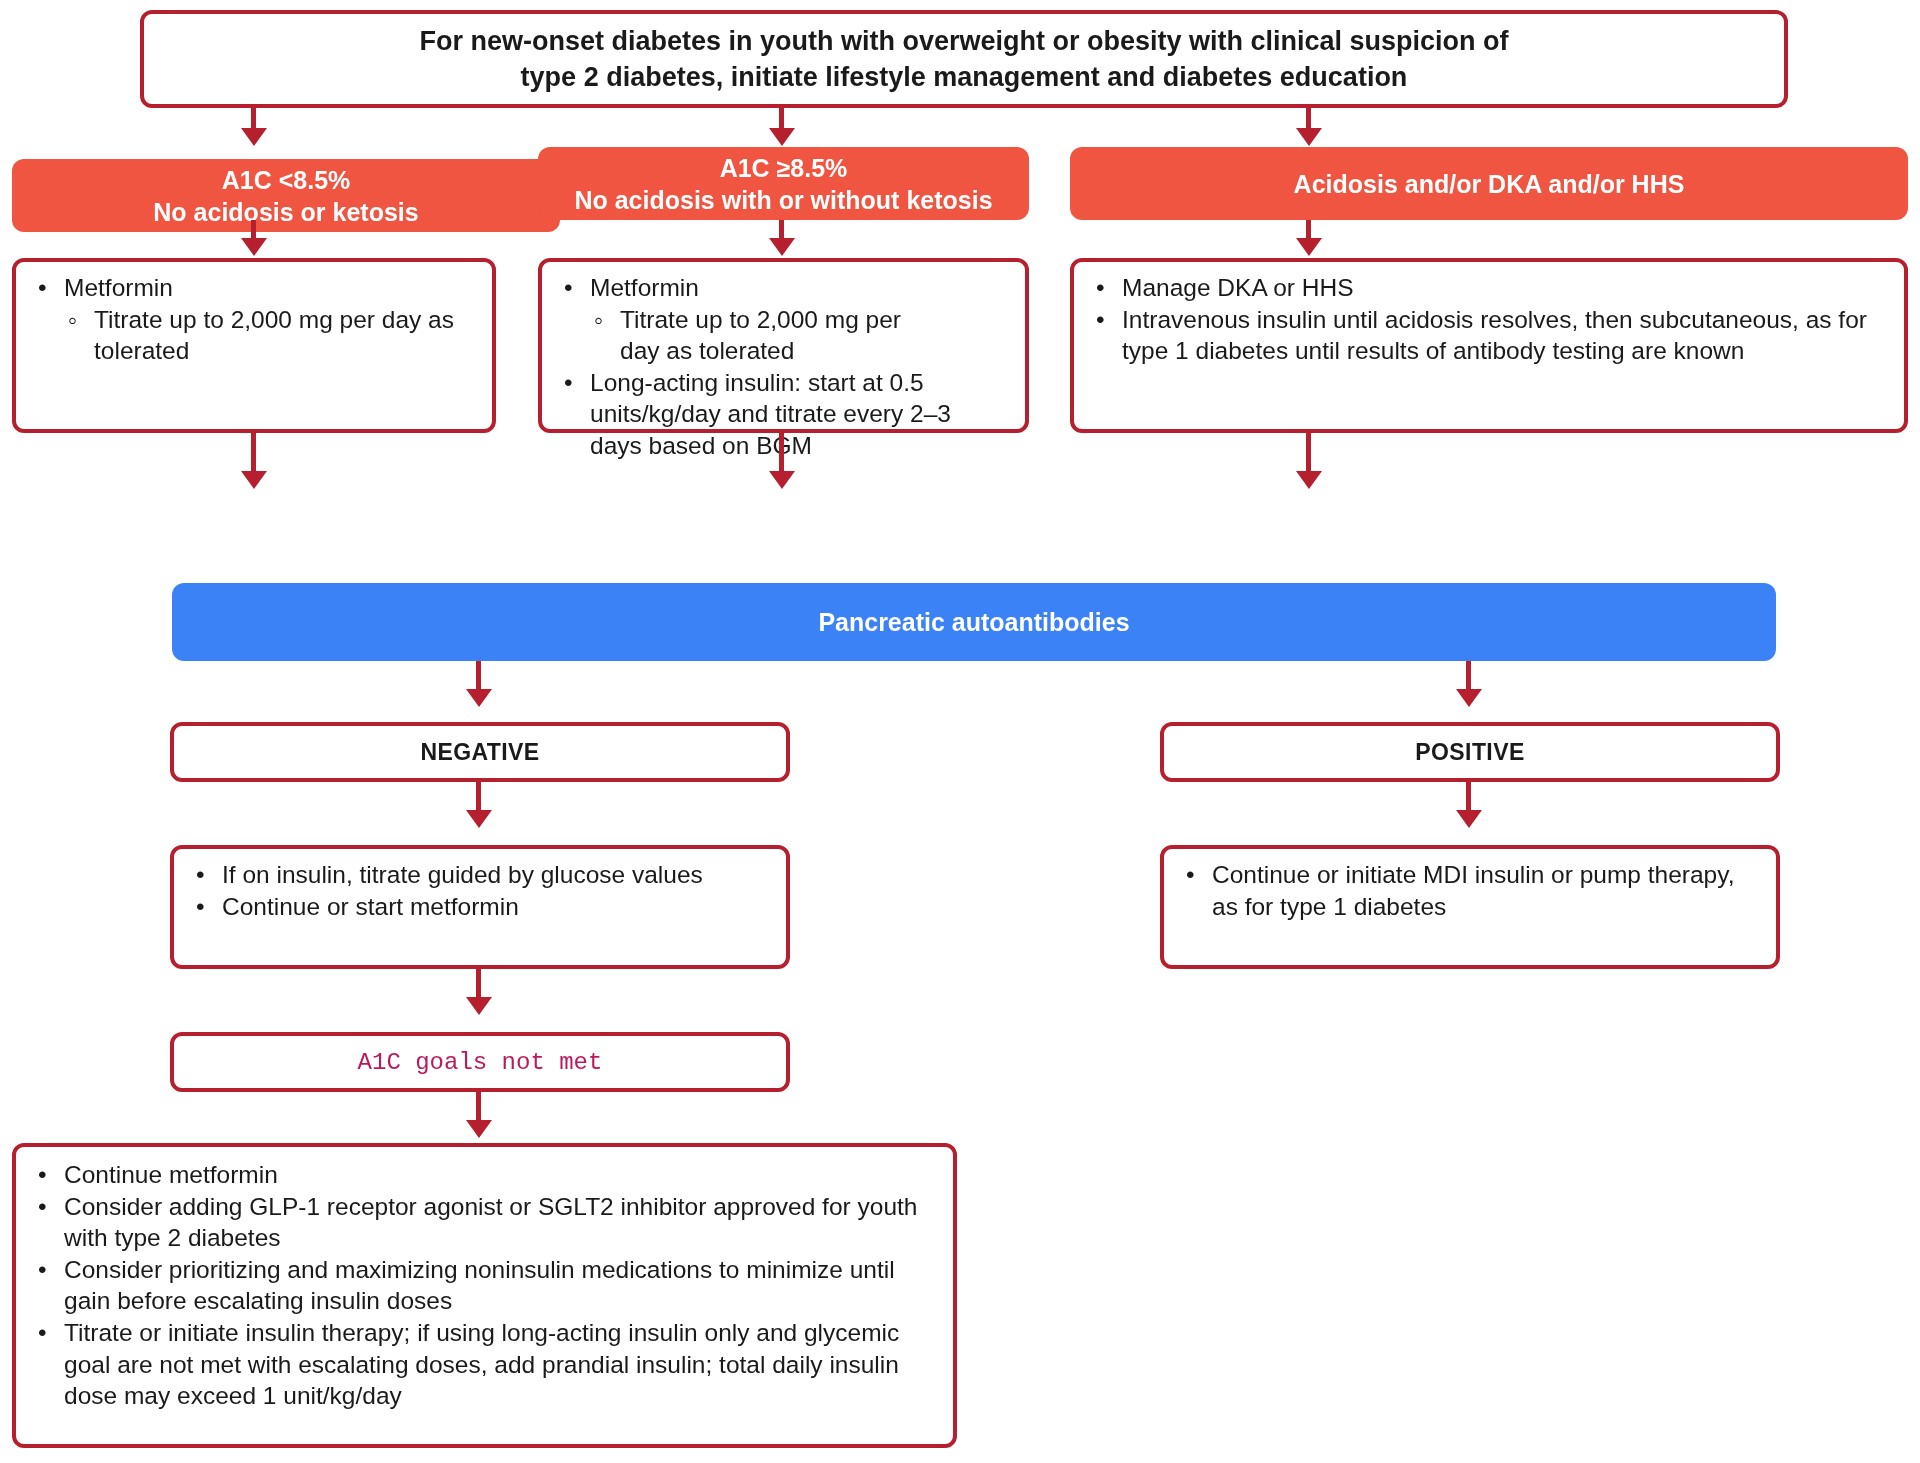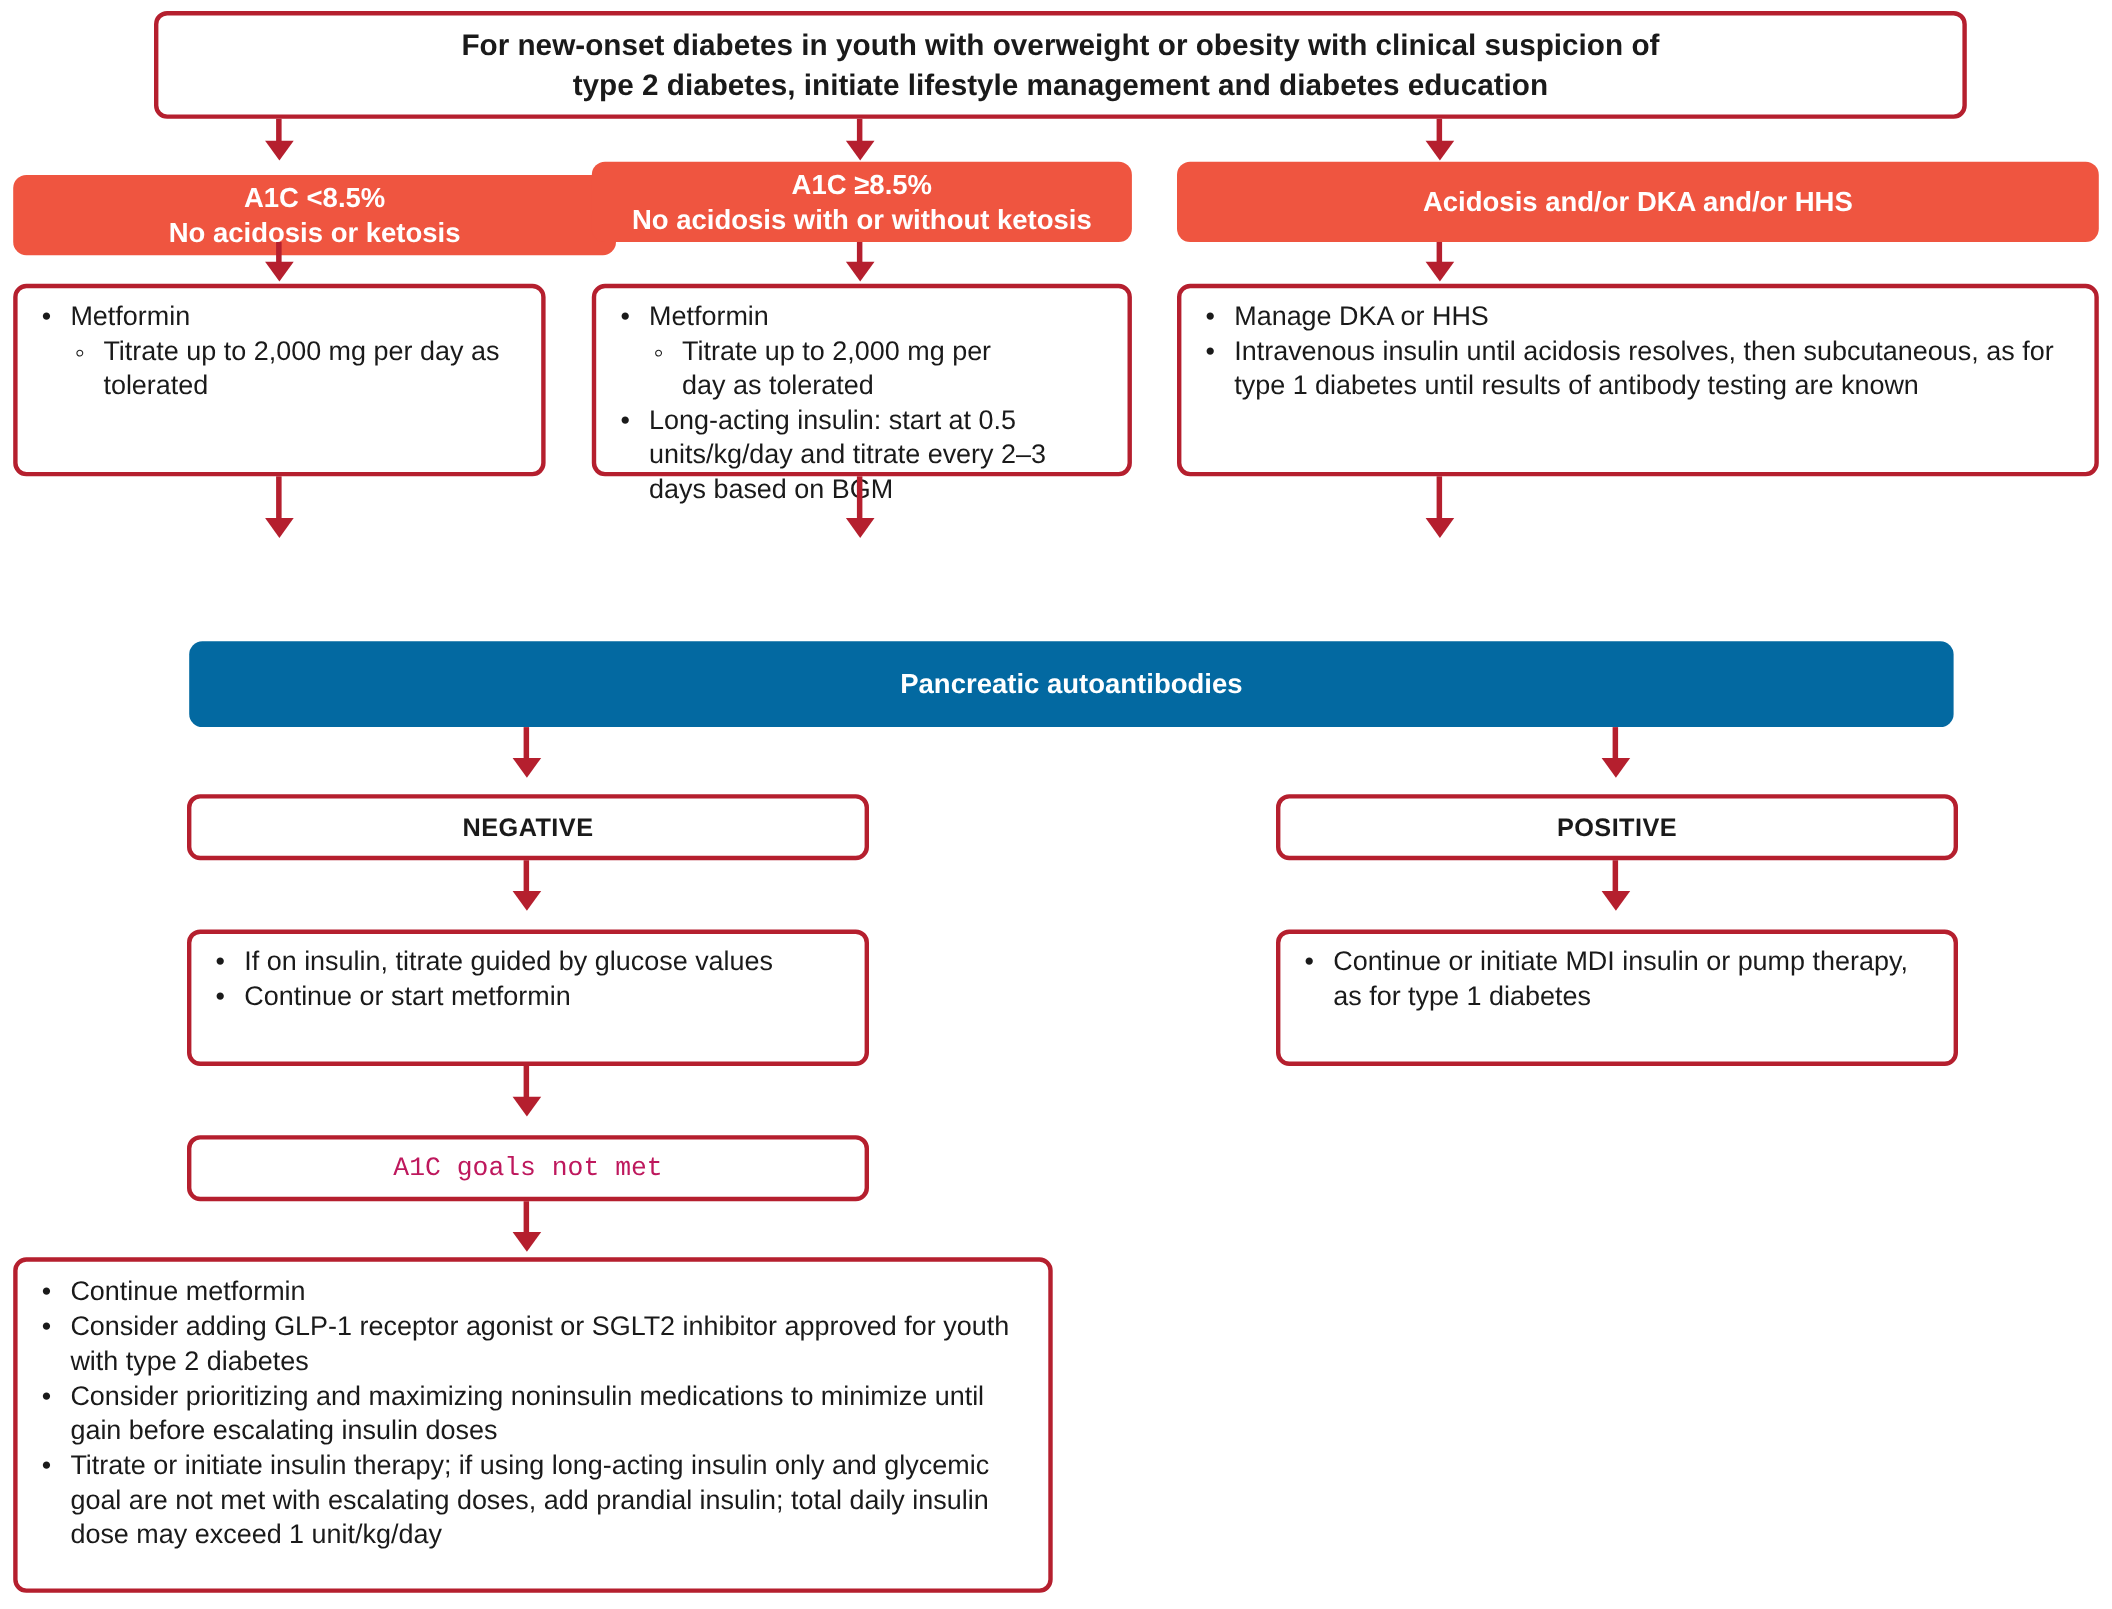--- a/index.html
+++ b/index.html
@@ -31,21 +31,21 @@
     background: #ffffff;
     border: 4px solid #B51F2E;
   }
 
   .box-orange {
     background: #EF5540;
     border: 0;
   }
 
   .box-teal {
-    background: #0369a1;
+    background: #3b82f6;
     border: 0;
   }
 
   
   .title-text {
     font-weight: bold;
     font-size: 27px;
     line-height: 1.34;
     color: #1a1a1a;
     text-align: center;

